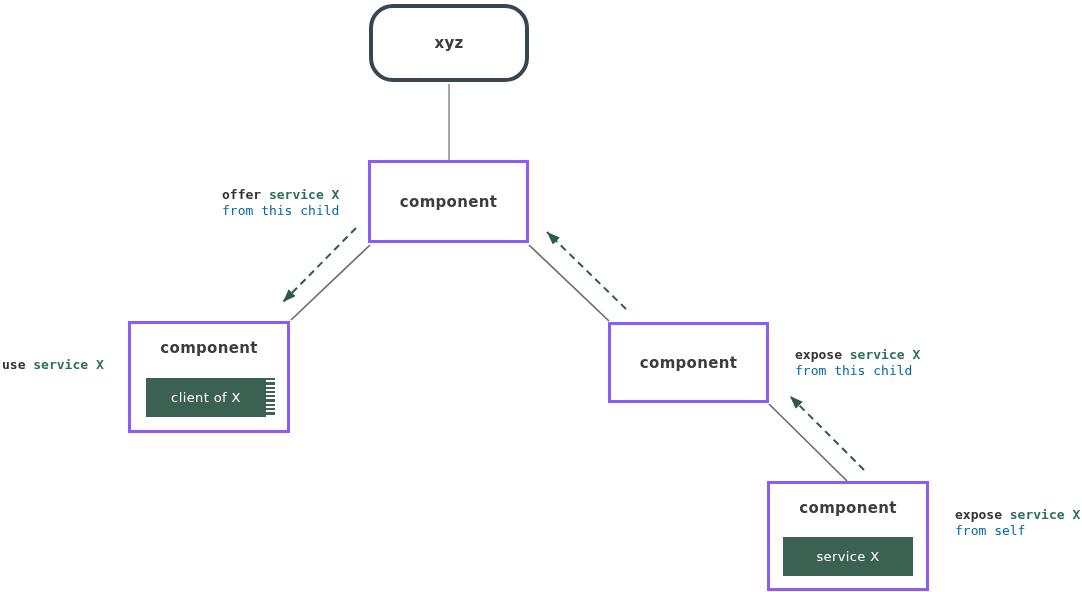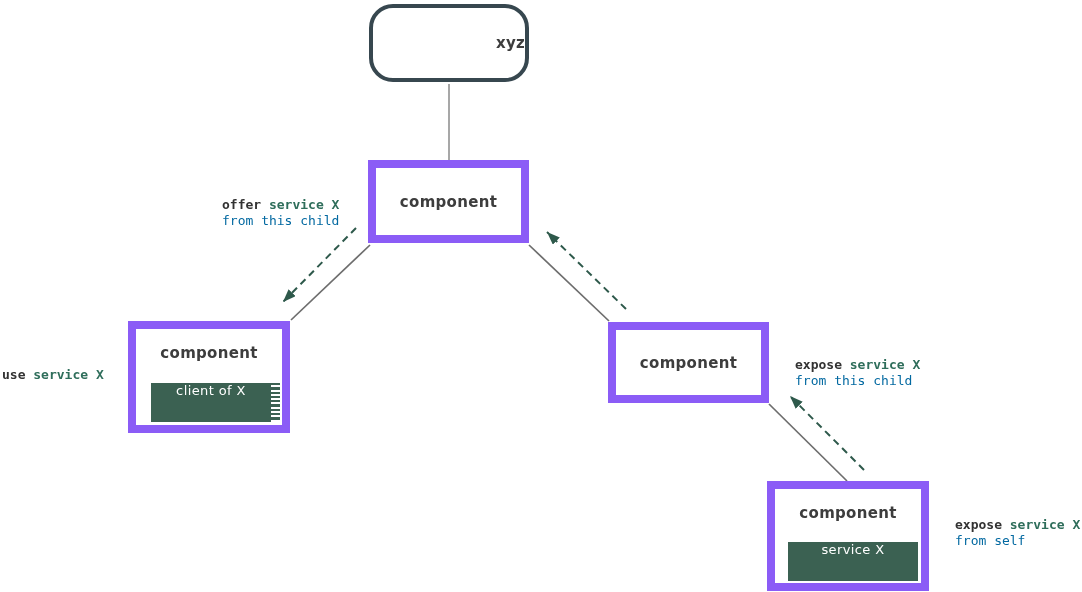--- a/index.html
+++ b/index.html
@@ -10,57 +10,57 @@
     overflow:hidden;
     font-family:"DejaVu Sans", "Liberation Sans", sans-serif;
   }
   .wires{position:absolute;left:0;top:0;}
 
   
   .node{position:absolute;background:#ffffff;box-sizing:border-box;}
   .root-node{
     left:369px;top:4px;width:160px;height:78px;
     border:4px solid #37474f;border-radius:24px;
-    display:flex;align-items:center;justify-content:flex-end;
+    display:flex;align-items:center;justify-content:center;
   }
-  .comp-node{border:8px solid #8b5cf6;}
+  .comp-node{border:3px solid #8b5cf6;}
   .node-parent{left:368px;top:160px;width:161px;height:83px;
     display:flex;align-items:center;justify-content:center;}
   .node-right{left:608px;top:322px;width:161px;height:81px;
     display:flex;align-items:center;justify-content:center;}
   .node-left{left:128px;top:321px;width:162px;height:112px;}
   .node-bottom{left:767px;top:481px;width:162px;height:110px;}
 
   .node-label{
     font-size:15px;font-weight:bold;color:#3d3d3d;letter-spacing:0.3px;
     white-space:nowrap;
   }
   .top-label{position:absolute;left:0;right:0;top:15px;text-align:center;}
 
   .inner-box{
     position:absolute;
     background:#3b6152;
-    display:flex;align-items:flex-start;justify-content:center;
+    display:flex;align-items:center;justify-content:center;
     color:#ffffff;font-size:13px;letter-spacing:0.4px;white-space:nowrap;
   }
   .inner-left{left:15px;top:54px;width:120px;height:39px;}
   .inner-bottom{left:13px;top:53px;width:130px;height:39px;}
   .teeth{
     position:absolute;right:-9px;top:0;width:9px;height:100%;
     background:repeating-linear-gradient(
       to bottom,
       #3b6152 0px, #3b6152 2.3px,
       #ffffff 2.3px, #ffffff 4.3px);
   }
 
   
   .anno{
     position:absolute;
     font-family:"DejaVu Sans Mono","Liberation Mono",monospace;
-    font-size:13px;line-height:16px;white-space:nowrap;margin-top:10px;
+    font-size:13px;line-height:16px;white-space:nowrap;
   }
   .anno .verb{font-weight:bold;color:#333333;margin-right:7.8px;}
   .anno .obj{font-weight:bold;color:#2f6e5b;}
   .anno .detail{color:#0369a1;}
 </style>
 </head>
 <body>
 
 <div class="canvas">
 

